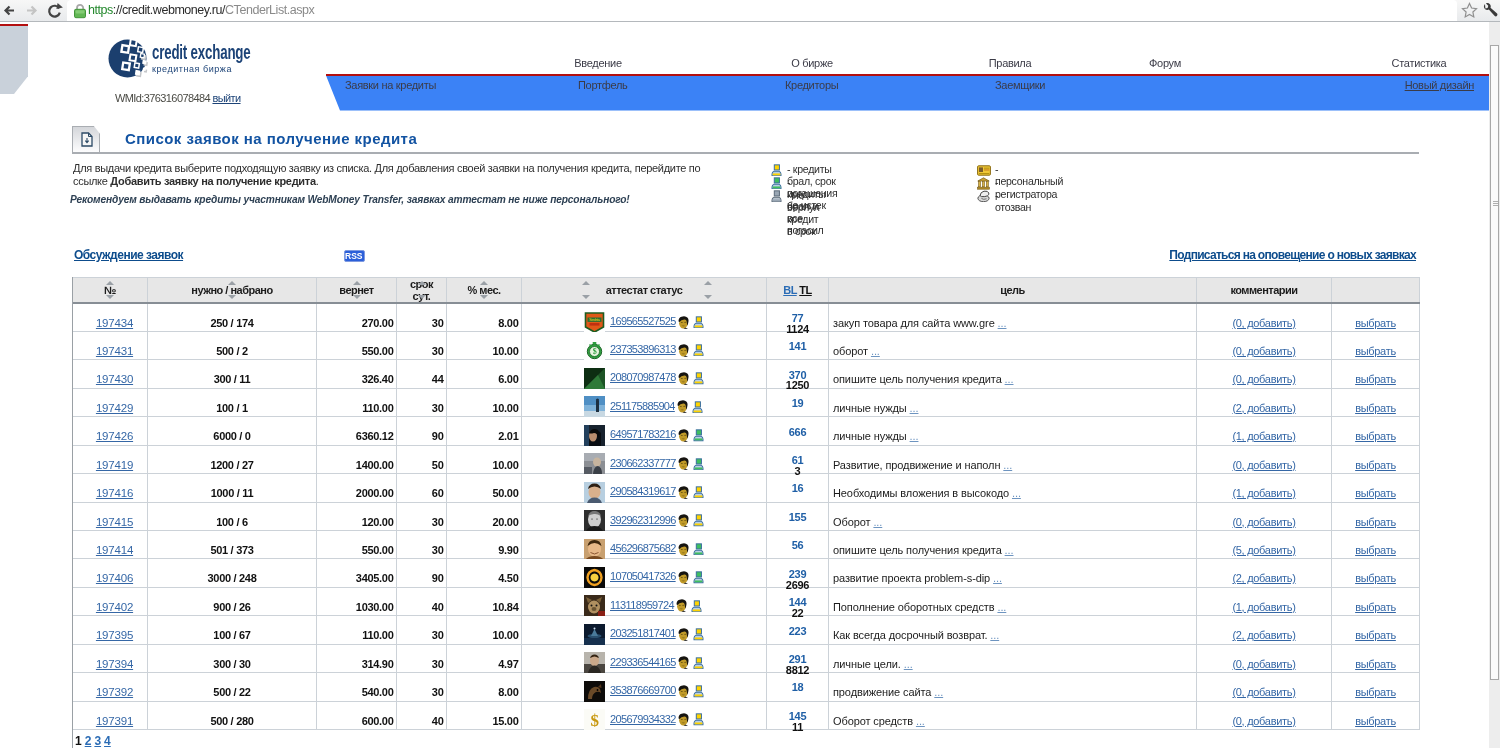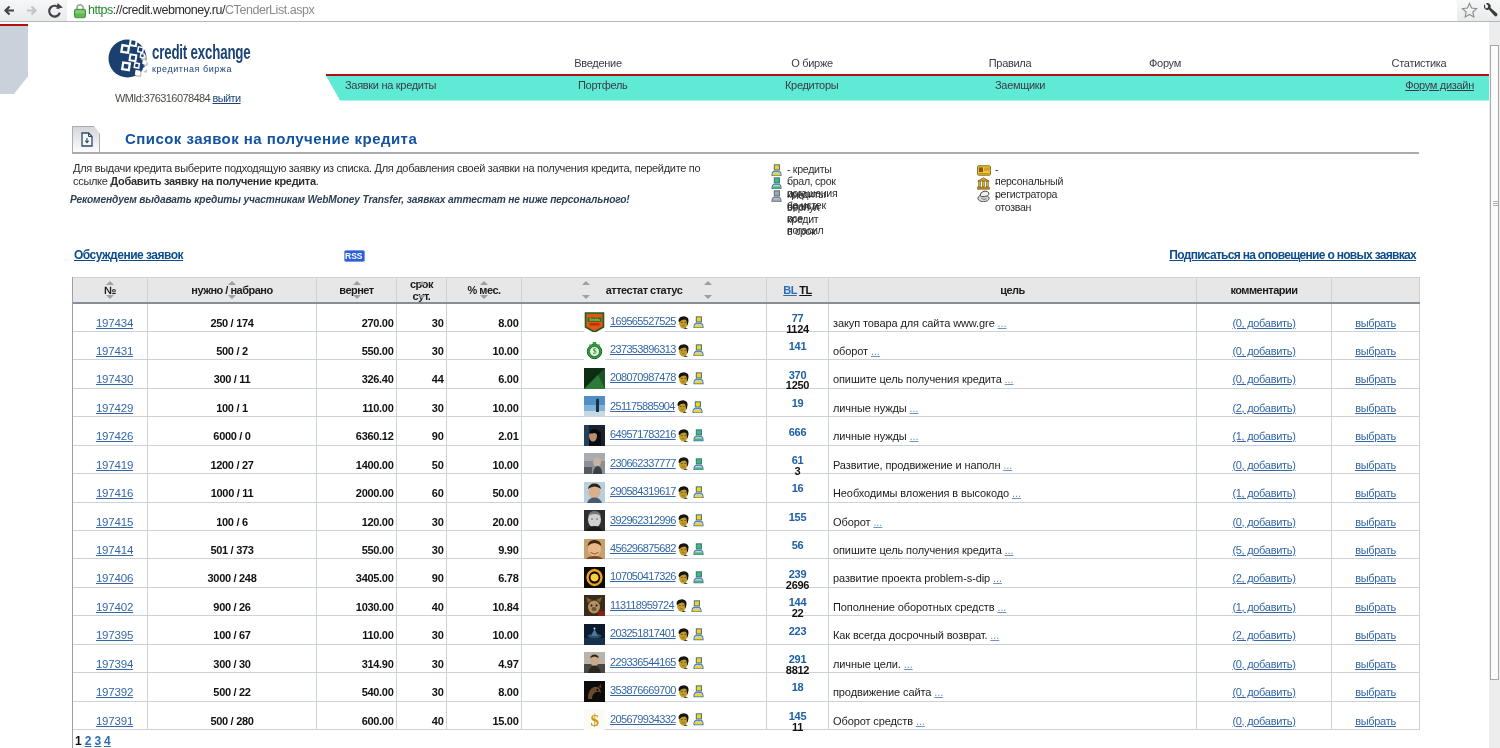--- a/index.html
+++ b/index.html
@@ -11,21 +11,21 @@
 .urltext{position:absolute;left:88px;top:3px;font-size:12.5px;color:#2c2c2c;letter-spacing:-0.45px;white-space:nowrap;}
 .urltext .g{color:#23882c;}
 .urltext .gray{color:#8a8a8a;}
 .redleft{position:absolute;left:0;top:24px;width:28px;height:2px;background:#b30f0f;}
 .grayleft{position:absolute;left:0;top:26px;width:28px;height:68px;background:#c9d1da;clip-path:polygon(0 0,100% 0,100% 74%,50% 100%,0 100%);}
 .logo{position:absolute;left:108px;top:37px;}
 .wmid{position:absolute;left:115px;top:92px;font-size:11px;color:#4a4a44;letter-spacing:-0.6px;}
 .wmid a{color:#1c4377;text-decoration:underline;}
 .topmenu span{position:absolute;transform:translateX(-50%);white-space:nowrap;top:57px;font-size:11px;color:#3b3b47;letter-spacing:-0.3px;}
 .redmenu{position:absolute;left:326px;top:73.5px;width:1163px;height:2px;background:#b30f0f;}
-.graymenu{position:absolute;left:326px;top:75.5px;width:1163px;height:25px;background:#5eead4;clip-path:polygon(0 0,100% 0,100% 100%,14px 100%);}
+.graymenu{position:absolute;left:326px;top:75.5px;width:1163px;height:35px;background:#3b82f6;clip-path:polygon(0 0,100% 0,100% 100%,14px 100%);}
 .graymenu span{position:absolute;top:3px;white-space:nowrap;font-size:11px;color:#3b3b47;letter-spacing:-0.3px;}
 .newdesign{position:absolute;right:15px;top:3px;font-size:11px;color:#3b3b47;letter-spacing:-0.3px;}
 .titletab{position:absolute;left:72px;top:126px;width:28px;height:26px;border:1px solid #a9adb2;border-bottom:none;background:linear-gradient(#d4d6da,#fdfdfe);clip-path:polygon(0 0,78% 0,100% 30%,100% 100%,0 100%);}
 .title{position:absolute;left:125px;top:129.5px;font-size:15px;font-weight:bold;color:#1253a2;letter-spacing:0.45px;}
 .titlehr{position:absolute;left:72px;top:152px;width:1347px;height:1.5px;background:#a9adb2;}
 .intro{position:absolute;left:73px;top:161.5px;width:645px;line-height:13.4px;}
 .recomm{position:absolute;left:70px;top:194px;font-size:10.2px;font-weight:bold;font-style:italic;color:#2e4154;letter-spacing:-0.15px;}
 .legend{position:absolute;left:770px;top:163px;font-size:10.6px;letter-spacing:-0.3px;}
 .legend .hdr{font-weight:bold;letter-spacing:-0.4px;}
 .lrow{position:relative;height:12.85px;}
@@ -136,21 +136,21 @@
   <span style="left:1010px;">Правила</span>
   <span style="left:1165px;">Форум</span>
   <span style="left:1419px;">Статистика</span>
 </div>
 <div class="redmenu"></div>
 <div class="graymenu">
   <span style="left:19px;">Заявки на кредиты</span>
   <span style="left:252px;">Портфель</span>
   <span style="left:459px;">Кредиторы</span>
   <span style="left:669px;">Заемщики</span>
-  <a class="newdesign" href="#">Форум дизайн</a>
+  <a class="newdesign" href="#">Новый дизайн</a>
 </div>
 <div class="titletab">
   <svg style="position:absolute;left:8px;top:5px" width="12" height="15" viewBox="0 0 12 15">
     <path d="M1 1 H7.5 L11 4.5 V14 H1 Z" fill="#f6f6f6" stroke="#2c4a66" stroke-width="1.3"></path>
     <path d="M7.5 1 L7.5 4.5 L11 4.5" fill="none" stroke="#2c4a66" stroke-width="1"></path>
     <path d="M6 6 V10 M4.3 8.7 L6 10.6 L7.7 8.7" stroke="#2c4a66" stroke-width="1.1" fill="none"></path>
   </svg>
 </div>
 <div class="title">Список заявок на получение кредита</div>
 <div class="titlehr"></div>
@@ -538,21 +538,21 @@
         </td>
 <td class="goal">опишите цель получения кредита <span class="dots">...</span></td>
 <td class="comm"><a href="#">(5, добавить)</a></td>
 <td class="sel"><a href="#">выбрать</a></td>
 </tr>
 <tr>
 <td class="num"><a href="#">197406</a></td>
 <td class="c">3000 / 248</td>
 <td class="r">3405.00</td>
 <td class="r">90</td>
-<td class="r">6.78</td>
+<td class="r">4.50</td>
 <td class="att">
           <div class="attwrap"><svg class="ava" width="21" height="21" viewBox="0 0 21 21">
               <rect width="21" height="21" fill="#0a0a0a"></rect>
               <path d="M10.5 3 Q17 4 17.5 10.5 Q17 17 10.5 18 Q4 17 3.5 10.5 Q4 4 10.5 3 Z" fill="none" stroke="#f0a020" stroke-width="2.4"></path>
               <path d="M10.5 6.5 Q14.5 7 14.5 10.5 Q14.5 14 10.5 14.5 Q6.5 14 6.5 10.5 Q6.5 7 10.5 6.5 Z" fill="#f8d040"></path>
             </svg><a class="wml" href="#">107050417326</a><span class="fic"><svg class="icn" width="11" height="13" viewBox="0 0 11 13">
                 <rect x="0" y="0" width="11" height="13" fill="none"></rect>
                 <ellipse cx="5.4" cy="7.2" rx="4.3" ry="5.3" fill="#c09a28"></ellipse>
                 <path d="M0.6 5.5 Q0.2 1.8 3.5 0.7 Q7.5 -0.5 9.6 1.8 Q10.9 3.3 10.4 5.8 Q10.1 8.5 9.3 9.8 L8.6 5.2 Q8.3 3.4 6.3 3.6 Q3 4 1.6 5.9 Z" fill="#161410"></path>
                 <path d="M7.5 11.5 L10 13 L5.5 13 Z" fill="#3a3a3a"></path>

